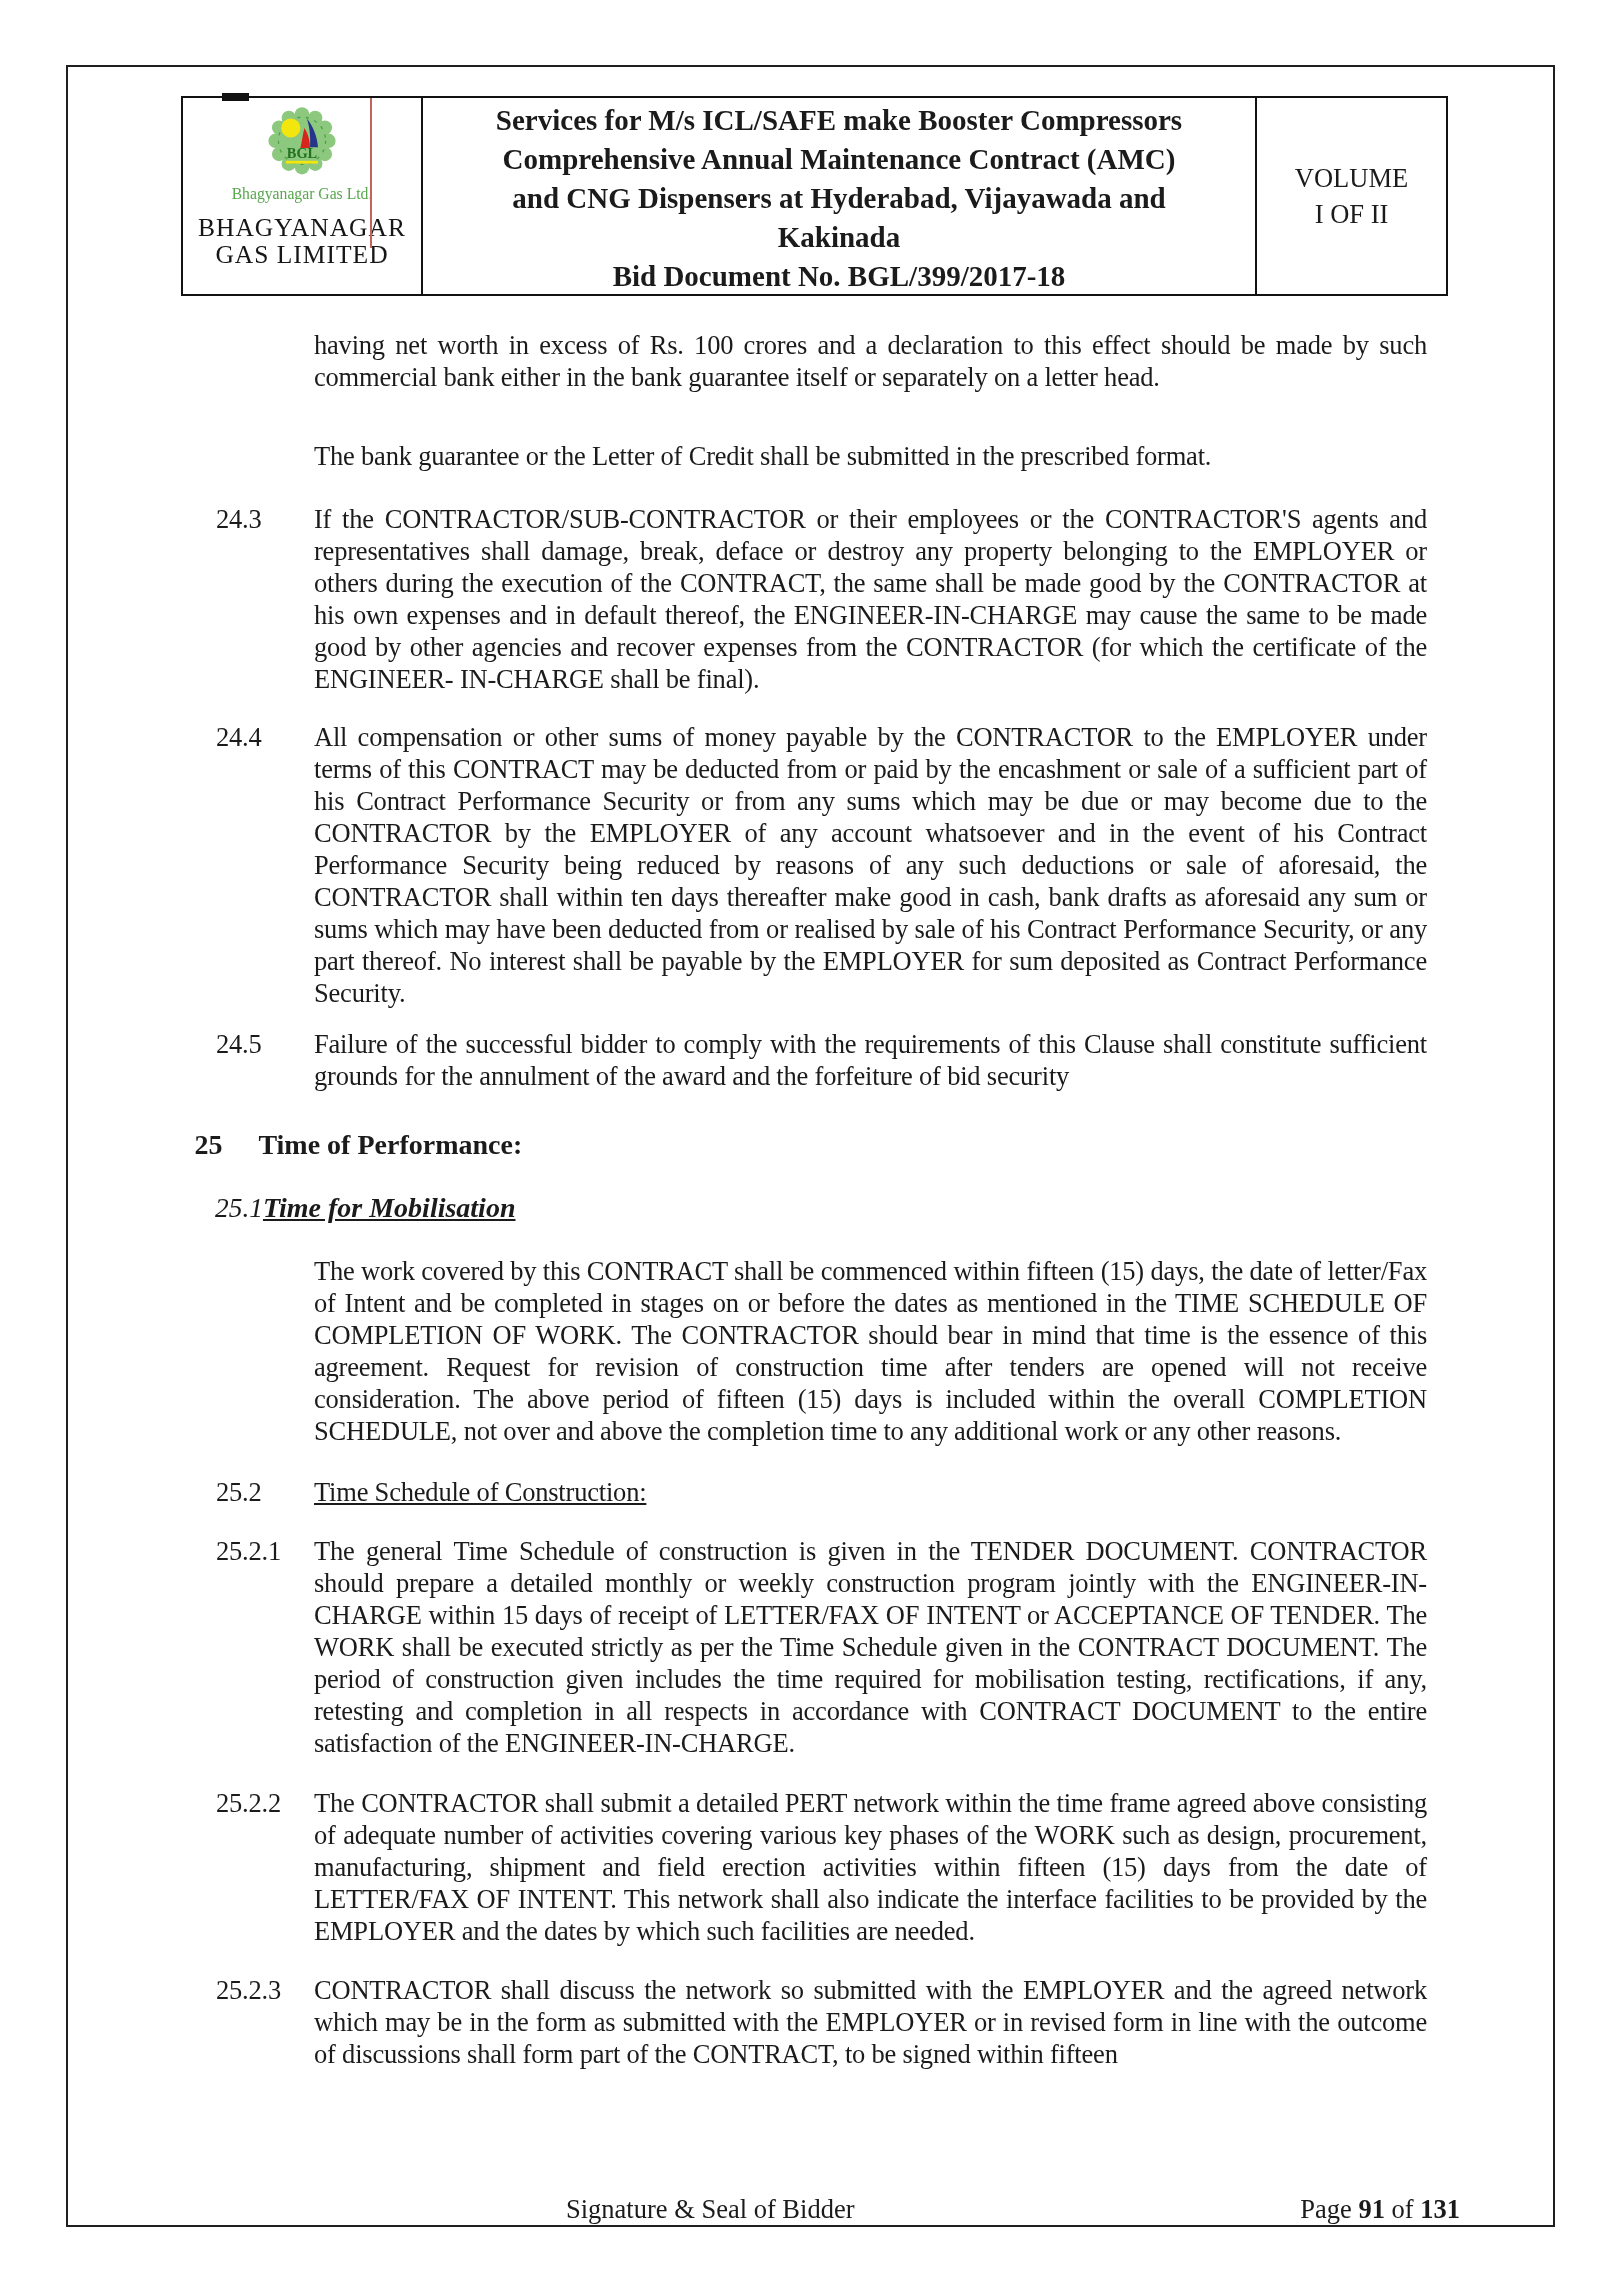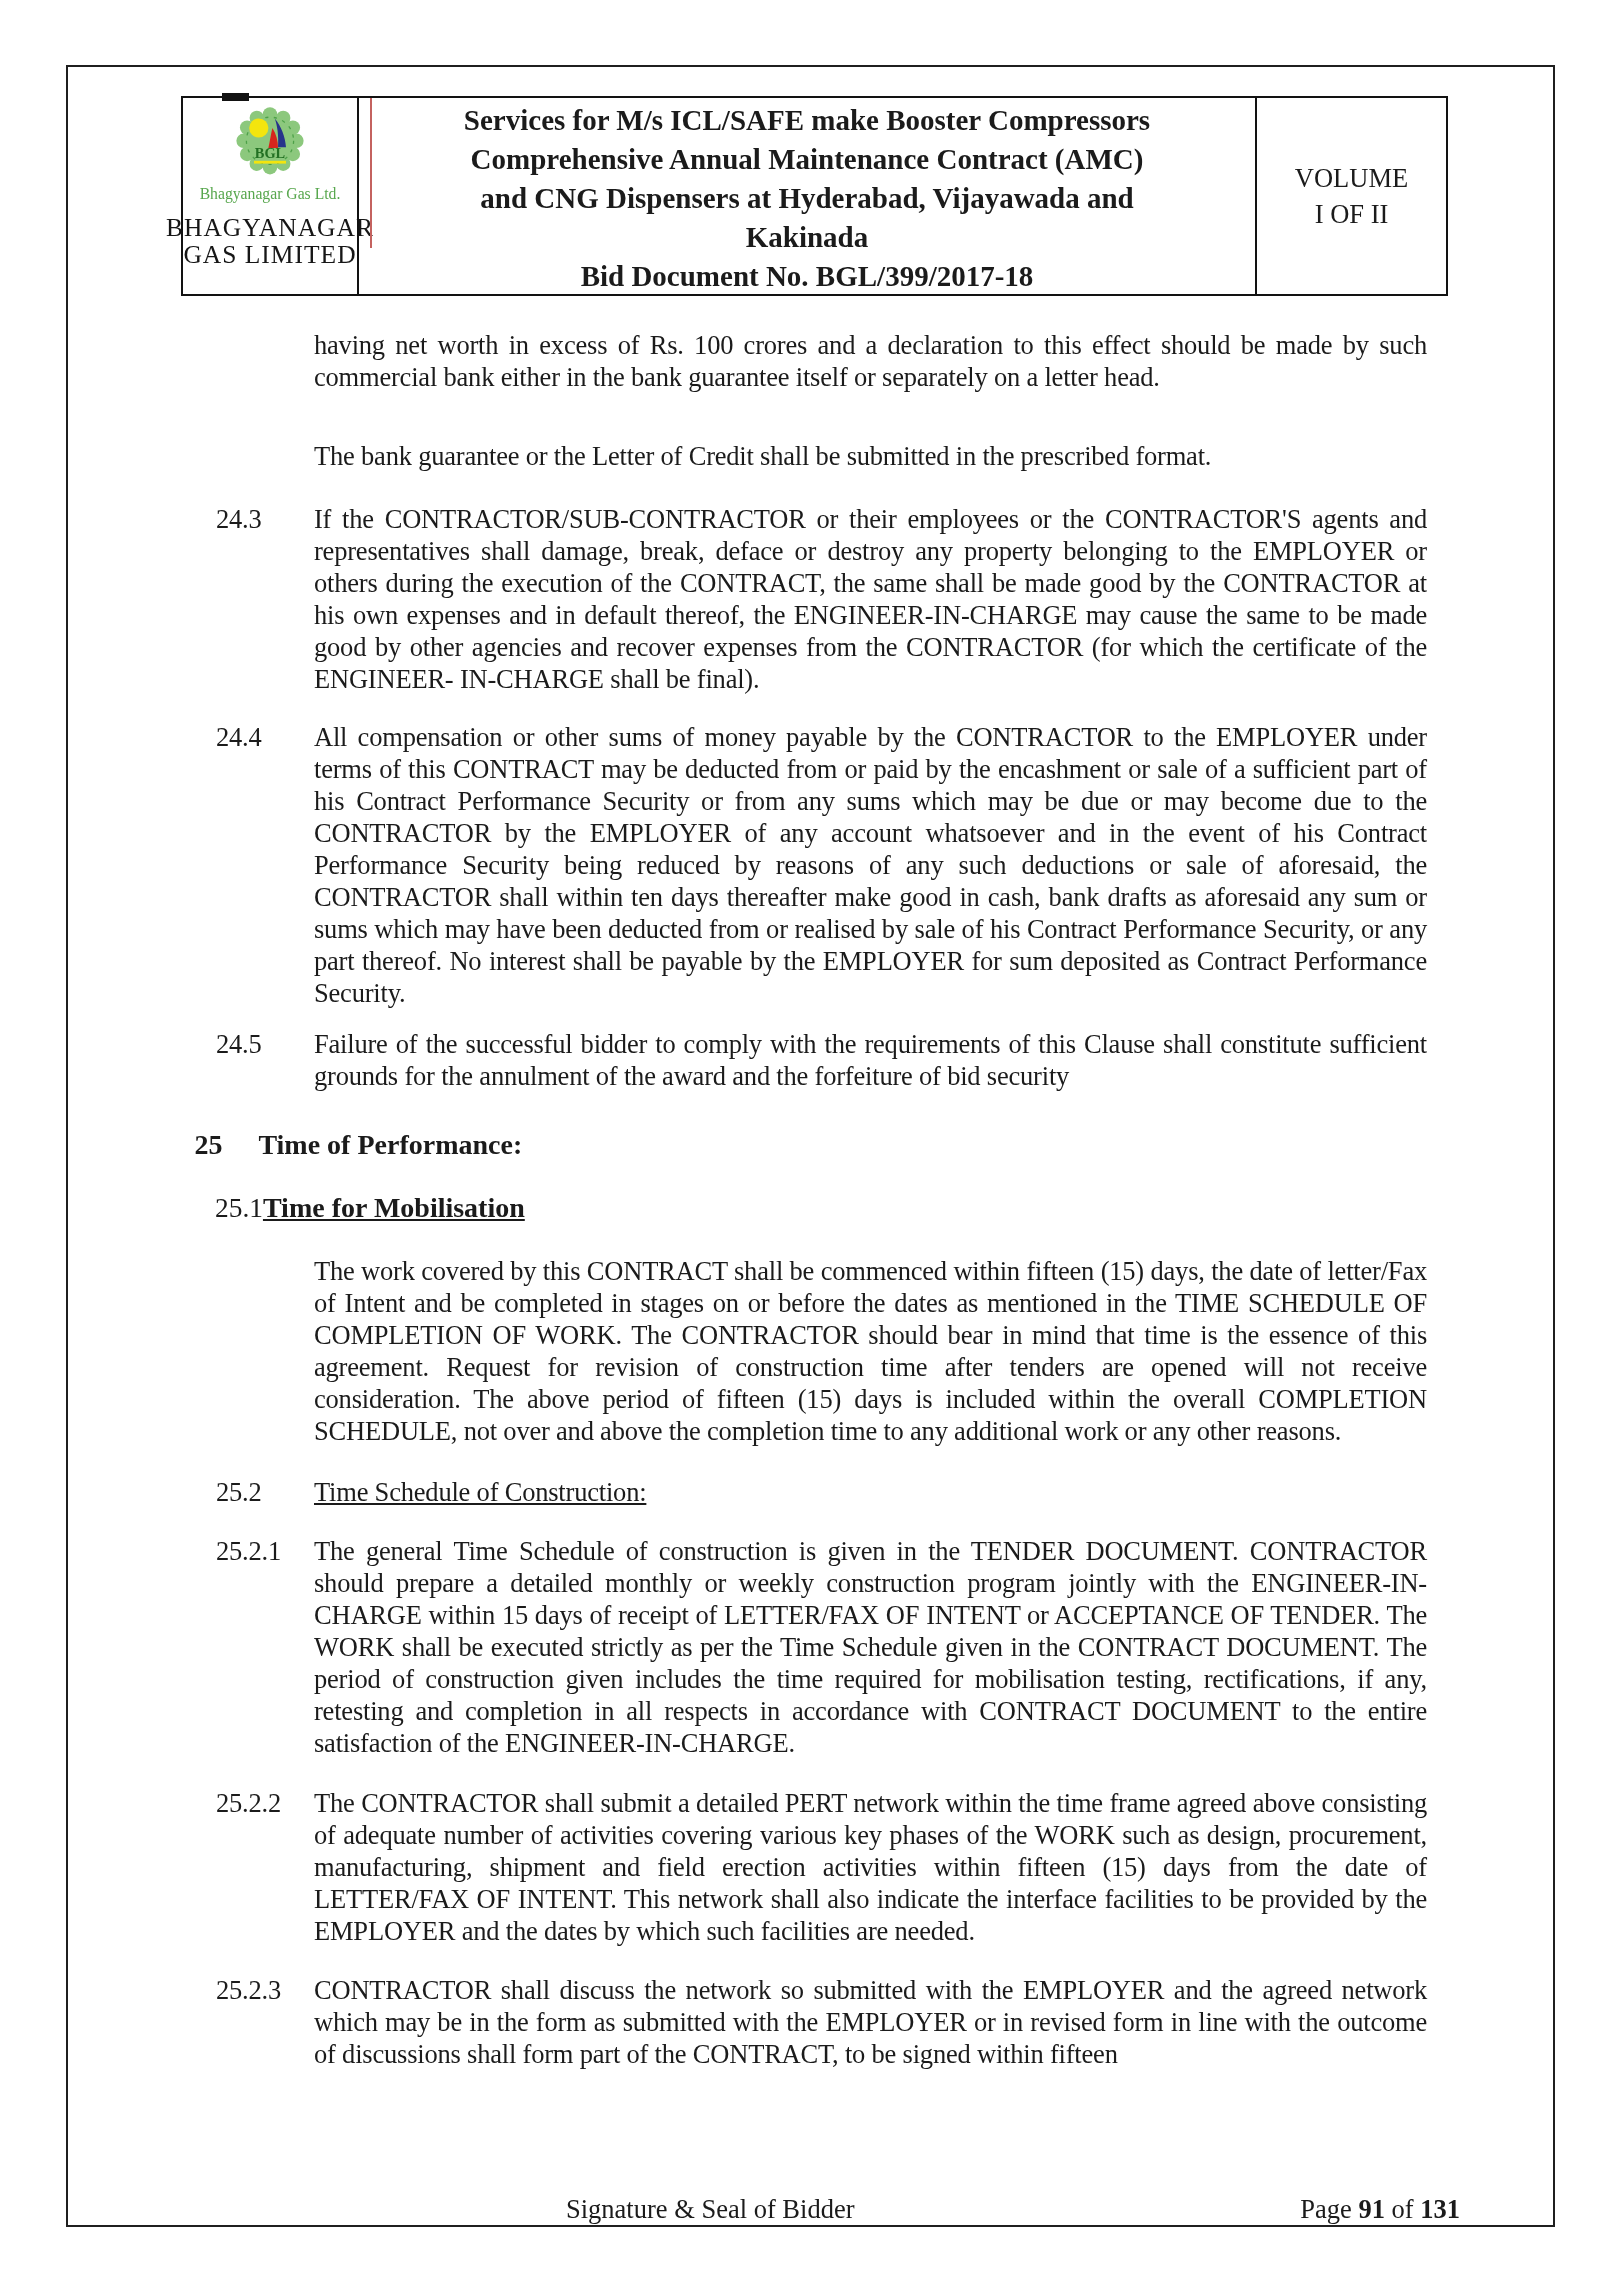--- a/index.html
+++ b/index.html
@@ -14,21 +14,21 @@
   .page-border{
     position:absolute;left:66px;top:65px;width:1485px;height:2158px;
     border:2px solid #1f1f1f;
   }
   
   .header-table{
     position:absolute;left:181px;top:96px;width:1263px;height:196px;
     border:2.9px solid #121212;display:flex;background:#fff;
   }
   .cell{box-sizing:border-box;}
-  .cell-logo{width:176px;border-right:2.9px solid #121212;display:flex;flex-direction:column;align-items:center;padding-top:5.9px;}
+  .cell-logo{width:240px;border-right:2.9px solid #121212;display:flex;flex-direction:column;align-items:center;padding-top:5.9px;}
   .cell-title{flex:1;border-right:2.9px solid #121212;text-align:center;padding:2.9px 7.8px 0 7.8px;}
   .cell-volume{width:189px;display:flex;flex-direction:column;justify-content:center;align-items:center;}
   .title-line{font-weight:bold;font-size:29px;line-height:39px;}
   .bid-line{font-weight:bold;font-size:29px;line-height:39px;}
   .volume-text{font-size:26.5px;line-height:36px;text-align:left;}
   .logo-small-name{font-size:15.7px;line-height:17.6px;color:#58a74e;margin-top:1px;}
   .company-name{font-size:25.5px;line-height:26.5px;letter-spacing:1px;color:#161616;text-align:center;margin-top:12.7px;}
   .red-artifact{position:absolute;left:370px;top:98px;width:2px;height:150px;background:#c4625f;}
   .black-tick{position:absolute;left:222px;top:93px;width:26.5px;height:7.8px;background:#121212;}
   
@@ -39,21 +39,21 @@
   .row{display:flex;}
   .num{width:98px;flex:0 0 98px;}
   .ptext{flex:1;text-align:justify;}
   .no-num{padding-left:98px;text-align:justify;}
   .sp-p2{margin-top:47px;}
   .sp-c243{margin-top:31px;}
   .sp-c244{margin-top:25.5px;}
   .sp-c245{margin-top:19.6px;}
   .h25{margin-top:37px;margin-left:-21.6px;font-weight:bold;font-size:28px;letter-spacing:0;}
   .h25 .num25{display:inline-block;width:64px;}
-  .h251{margin-top:31px;margin-left:-1px;font-size:27.4px;letter-spacing:0;}
+  .h251{margin-top:31px;margin-left:-1px;font-size:27.4px;letter-spacing:0;font-style:italic;}
   .bold-underline{font-weight:bold;text-decoration:underline;font-size:28px;}
   .h252{margin-top:29px;}
   .underline-only{text-decoration:underline;}
   .sp-c2521{margin-top:27.4px;}
   .sp-c2522{margin-top:27.4px;}
   .sp-c2523{margin-top:27.4px;}
   .sp-p251{margin-top:31px;}
   
   .footer-sig{position:absolute;left:566px;top:2194px;font-size:26.5px;}
   .footer-page{position:absolute;right:161px;top:2194px;font-size:26.5px;}

